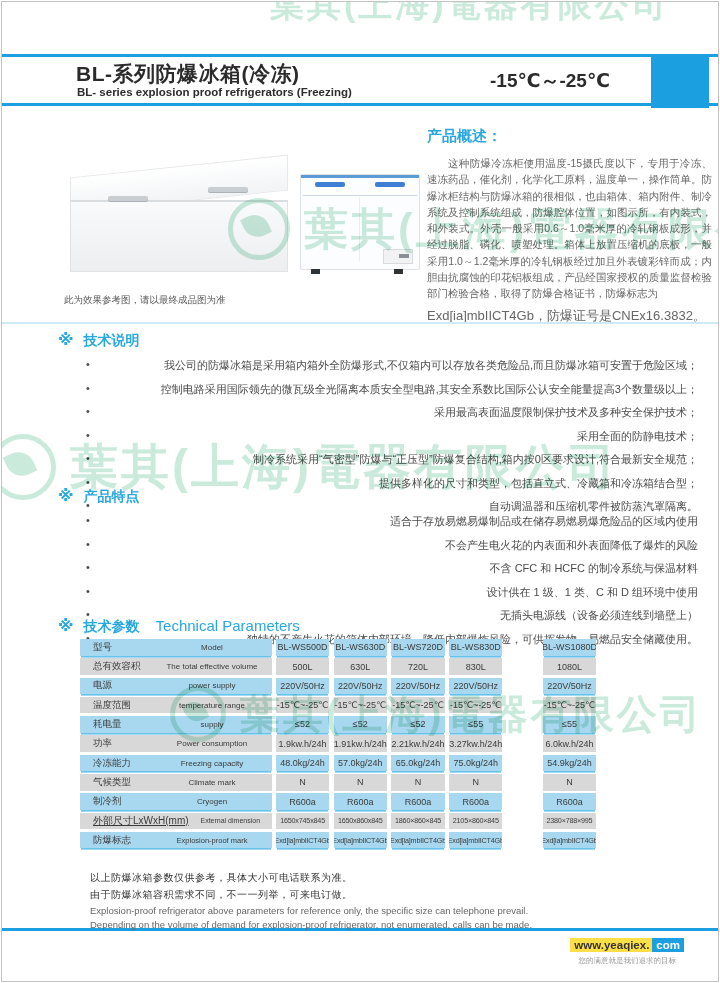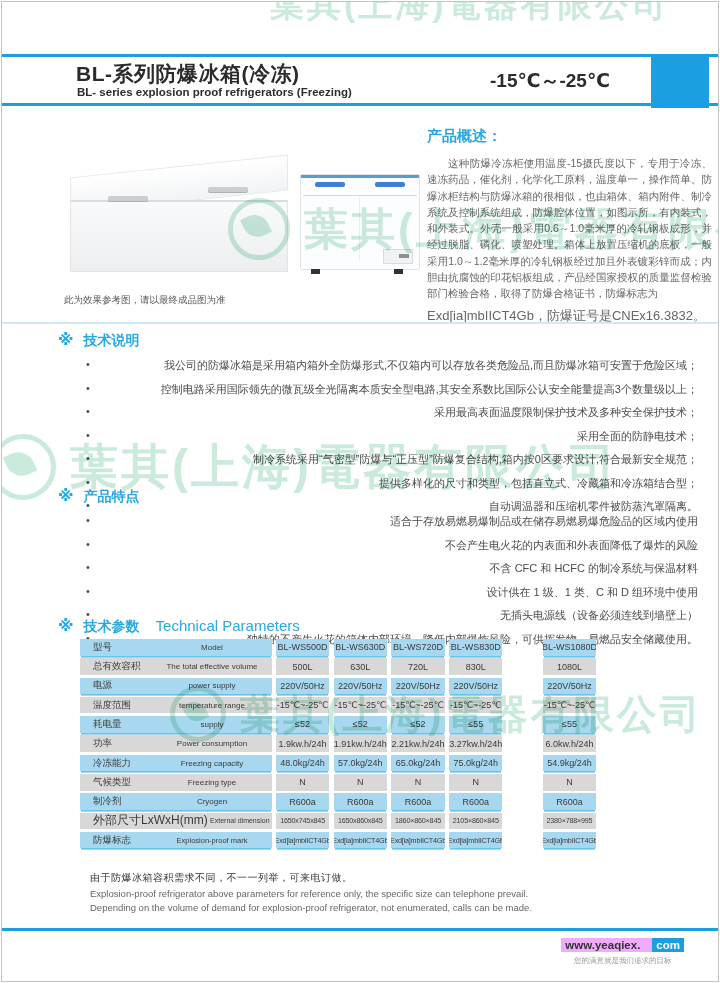--- a/index.html
+++ b/index.html
@@ -76,21 +76,21 @@
 
   
   .notes { position:absolute; left:88px; top:869px; z-index:2; }
   .note-zh { font-size:10px; color:#333; margin-bottom:3px; letter-spacing:.5px; }
   .note-en { font-size:9.5px; color:#666; margin-bottom:2.5px; }
 
   
   .ftr-line { position:absolute; left:0; top:926px; width:100%; height:2.5px; }
   .ftr { position:absolute; right:34px; top:933px; text-align:center; }
   .ftr-site { display:inline-flex; font-size:11.5px; font-weight:bold; }
-  .ftr-site .base { background:#f0abfc; color:#333; padding:1px 12px 1px 4px; }
+  .ftr-site .base { background:#fde047; color:#333; padding:1px 3px 1px 4px; }
   .ftr-site .tld { color:#fff; padding:1px 4px; }
   .ftr-tag { margin-top:3px; font-size:7.5px; color:#9a9a9a; }
 </style>
 </head>
 <body>
 
 <div class="page">
 
   <div class="wm" style="left:268px; top:-20px; font-size:34px;">
     <span class="wm-text">葉其(上海)電器有限公司</span>
@@ -252,42 +252,42 @@
         </div>
       <div class="cell val">48.0kg/24h</div>
       <div class="cell val">57.0kg/24h</div>
       <div class="cell val">65.0kg/24h</div>
       <div class="cell val">75.0kg/24h</div>
       <div class="cell val">54.9kg/24h</div>
     </div>
     <div class="p-row gray">
       <div class="cell label">
           <span class="zh">气候类型</span>
-          <span class="en">Freezing type</span>
+          <span class="en">Climate mark</span>
         </div>
       <div class="cell val">N</div>
       <div class="cell val">N</div>
       <div class="cell val">N</div>
       <div class="cell val">N</div>
       <div class="cell val">N</div>
     </div>
     <div class="p-row blue">
       <div class="cell label">
           <span class="zh">制冷剂</span>
           <span class="en">Cryogen</span>
         </div>
       <div class="cell val">R600a</div>
       <div class="cell val">R600a</div>
       <div class="cell val">R600a</div>
       <div class="cell val">R600a</div>
       <div class="cell val">R600a</div>
     </div>
     <div class="p-row gray tight">
       <div class="cell label">
-          <span class="zh" style="font-size:12px;">外部尺寸LxWxH(mm)</span>
+          <span class="zh" style="font-size:10px;text-decoration:underline;">外部尺寸LxWxH(mm)</span>
           <span class="en" style="font-size:7px;">External dimension</span>
         </div>
       <div class="cell val">1650x745x845</div>
       <div class="cell val">1650x860x845</div>
       <div class="cell val">1860×860×845</div>
       <div class="cell val">2105×860×845</div>
       <div class="cell val">2380×788×995</div>
     </div>
     <div class="p-row blue tight">
       <div class="cell label">
@@ -296,20 +296,21 @@
         </div>
       <div class="cell val">Exd[ia]mbIICT4Gb</div>
       <div class="cell val">Exd[ia]mbIICT4Gb</div>
       <div class="cell val">Exd[ia]mbIICT4Gb</div>
       <div class="cell val">Exd[ia]mbIICT4Gb</div>
       <div class="cell val">Exd[ia]mbIICT4Gb</div>
     </div>
   </div>
 
   <div class="notes">
+    <div class="note-zh">以上防爆冰箱参数仅供参考，具体大小可电话联系为准。</div>
     <div class="note-zh">由于防爆冰箱容积需求不同，不一一列举，可来电订做。</div>
     <div class="note-en">Explosion-proof refrigerator above parameters for reference only, the specific size can telephone prevail.</div>
     <div class="note-en">Depending on the volume of demand for explosion-proof refrigerator, not enumerated, calls can be made.</div>
   </div>
 
   <div class="ftr-line" style="background:#1c9fe0;"></div>
   <div class="ftr">
     <div class="ftr-site">
       <span class="base">www.yeaqiex.</span>
       <span class="tld" style="background:#1c9fe0;">com</span>

